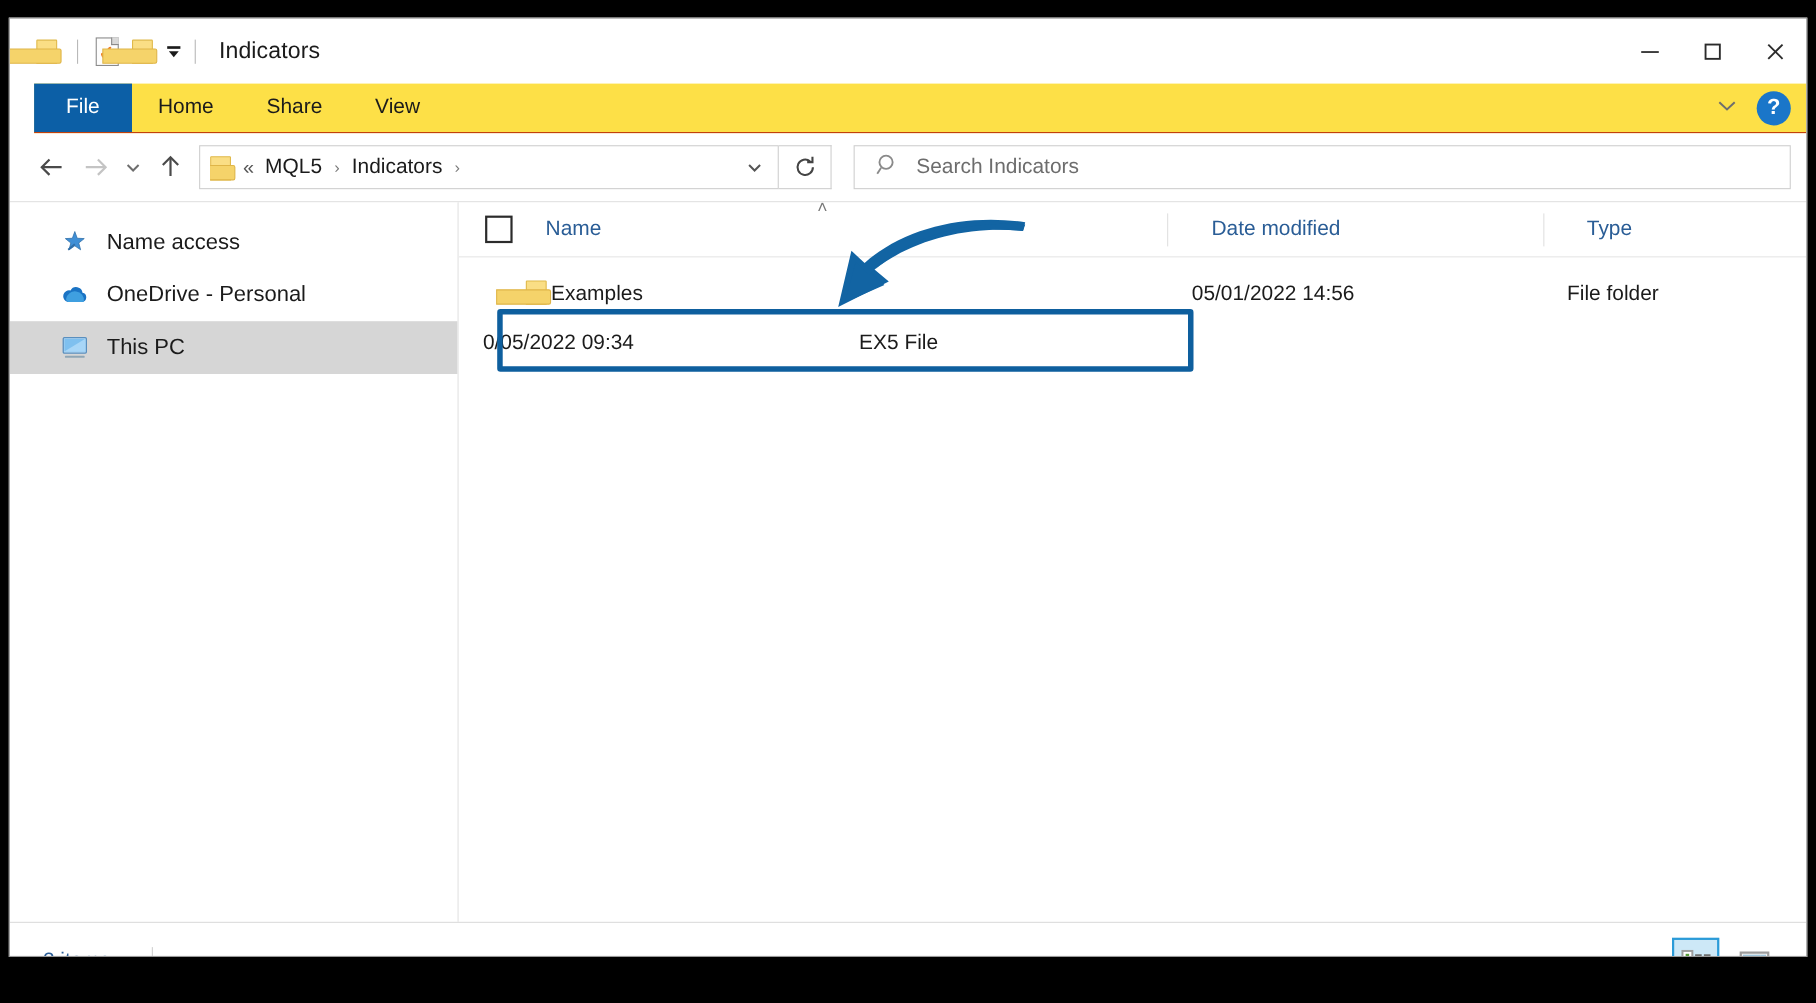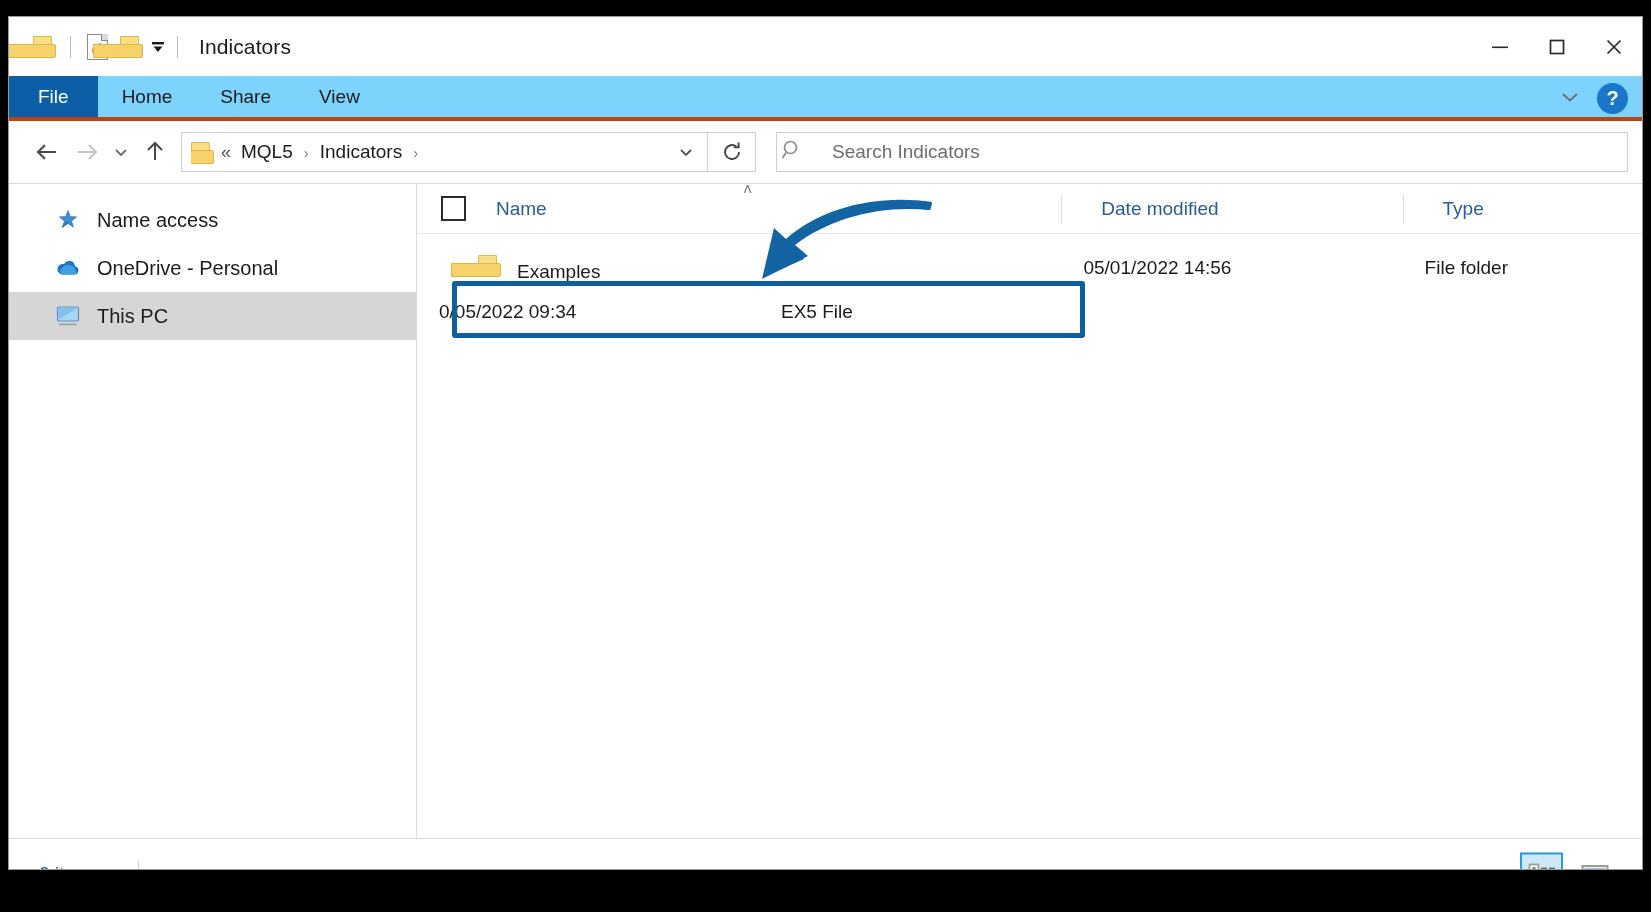--- a/index.html
+++ b/index.html
@@ -147,24 +147,25 @@
     display: flex;
     align-items: center;
     justify-content: center;
     cursor: default;
   }
 
   
   #ribbon {
     position: relative;
     height: 45px;
-    background: #7dd3fc;
+    background: #fde047;
     display: flex;
     align-items: stretch;
-    border-bottom: 4px solid #c2410c;
+    border-bottom: 1px solid #c2410c;
+    margin-left: 22px;
   }
   .tab {
     display: flex;
     align-items: center;
     justify-content: center;
     padding: 0 24px;
     font-size: 19px;
     color: #1b1b1b;
     cursor: default;
   }
@@ -265,22 +266,22 @@
     color: #444;
     cursor: default;
   }
   #searchbox {
     flex: 1;
     height: 40px;
     margin-left: 20px;
     border: 1px solid #cfcfcf;
     display: flex;
     align-items: center;
-    padding-left: 3px;
-    gap: 28px;
+    padding-left: 18px;
+    gap: 14px;
     cursor: text;
   }
   #search-placeholder {
     font-size: 19px;
     color: #6d6d6d;
   }
 
   
   #body {
     position: relative;
@@ -368,22 +369,22 @@
     height: 44px;
     display: flex;
     align-items: center;
     font-size: 19px;
     color: #1b1b1b;
     cursor: default;
   }
   .cell-name {
     width: 646px;
     display: flex;
-    align-items: flex-end;
-    gap: 16px;
+    align-items: center;
+    gap: 0;
     padding-left: 61px;
     white-space: nowrap;
   }
   .cell-date { width: 342px; padding-left: 22px; white-space: nowrap; }
   .cell-type { width: 240px; padding-left: 22px; white-space: nowrap; }
 
   
   .ex5-ico {
     position: relative;
     width: 28px;

